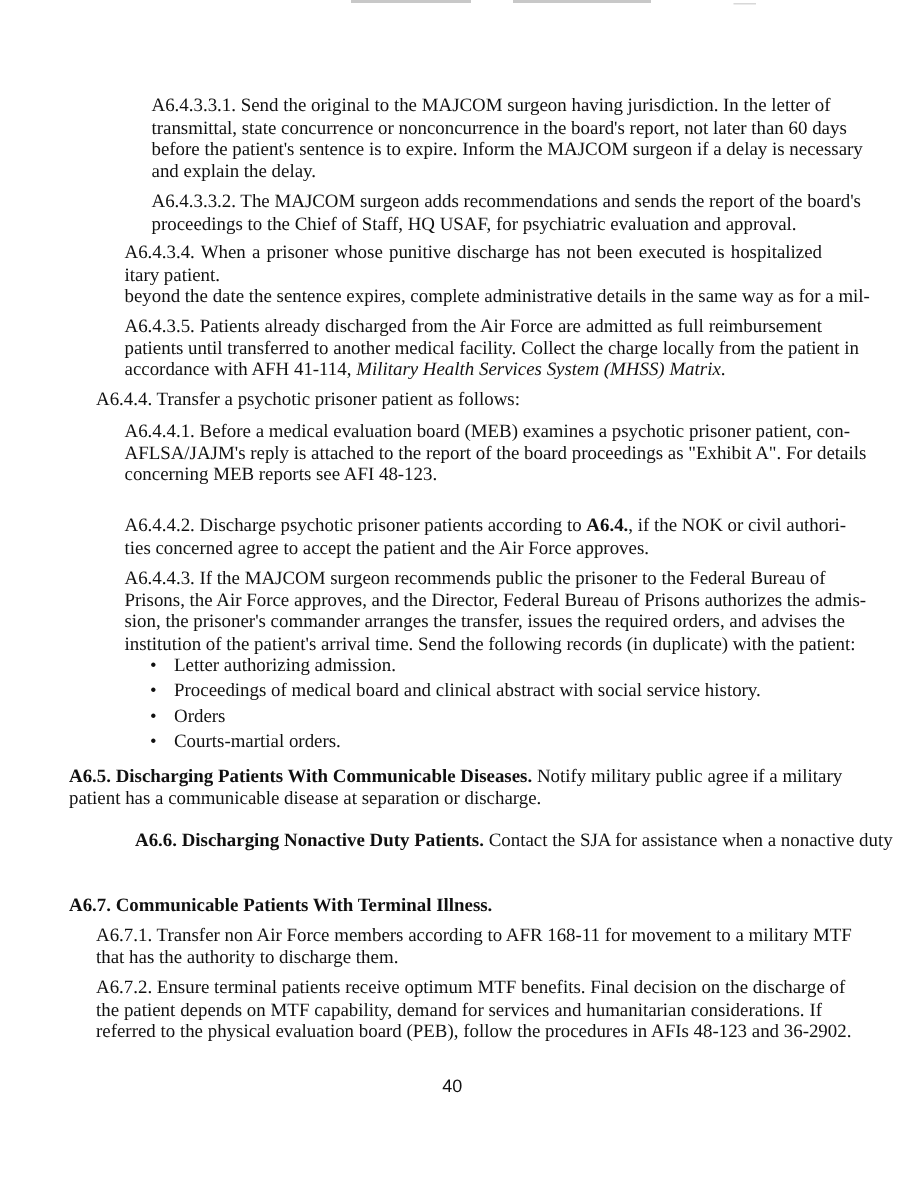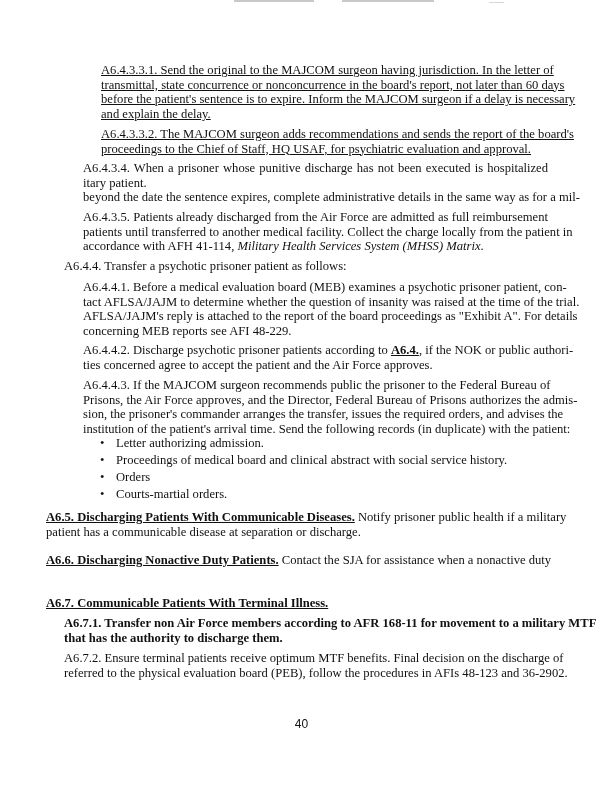--- a/index.html
+++ b/index.html
@@ -3,25 +3,25 @@
 <meta charset="utf-8">
 <style>
   html, body { margin: 0; padding: 0; background: #ffffff; }
   body { width: 611px; height: 792px; position: relative; overflow: hidden;
          font-family: "Liberation Serif", "DejaVu Serif", serif; color: #111; }
   .scan-line { position: absolute; height: 2px; background: #c8c8c8; top: 0px; }
   .scan-dot { position: absolute; height: 1px; background: #d8d8d8; top: 2px; }
   .para { position: absolute; font-size: 12.6px; line-height: 14.6px; white-space: nowrap; }
   .para .ln { display: block; text-align: justify; text-align-last: justify; }
   .para .ln.last { text-align-last: left; }
-  .l3 { left: 101px; width: 447px; text-decoration: underline; }
+  .l3 { left: 101px; width: 447px; }
   .l2 { left: 83px;  width: 465px; }
   .l1 { left: 64px;  width: 484px; }
   .l0 { left: 46px;  width: 502px; }
-  .b { font-weight: bold; text-decoration: underline; }
+  .b { font-weight: bold; }
   .i { font-style: italic; }
   .bullet { position: absolute; font-size: 12.6px; line-height: 14.6px; white-space: nowrap; }
   .bullet .dot { position: absolute; left: 100px; }
   .bullet .txt { position: absolute; left: 116px; }
   .pagenum { position: absolute; top: 717px; left: 0; width: 603px; text-align: center;
              font-family: "Liberation Sans", "DejaVu Sans", sans-serif; font-size: 12px; }
 </style>
 </head>
 <body>
 
@@ -52,27 +52,26 @@
   <span class="ln">patients until transferred to another medical facility.  Collect the charge locally from the patient in</span>
   <span class="ln last"><span>accordance with AFH 41-114, </span><span class="i">Military Health Services System (MHSS) Matrix</span><span>.</span></span>
 </div>
 
 <div class="para l1" style="top:259px;">
   <span class="ln last">A6.4.4.  Transfer a psychotic prisoner patient as follows:</span>
 </div>
 
 <div class="para l2" style="top:280px;">
   <span class="ln">A6.4.4.1.  Before a medical evaluation board (MEB) examines a psychotic prisoner patient, con-</span>
-  <span class="ln">tact AFLSA/JAJM to determine whether the question of insanity was raised at the time of the trial.</span>
   <span class="ln">AFLSA/JAJM's reply is attached to the report of the board proceedings as "Exhibit A".  For details</span>
-  <span class="ln last">concerning MEB reports see AFI 48-229.</span>
+  <span class="ln last">concerning MEB reports see AFI 48-123.</span>
 </div>
 
 <div class="para l2" style="top:343px;">
-  <span class="ln"><span>A6.4.4.2.  Discharge psychotic prisoner patients according to </span><span class="b">A6.4.</span><span>, if the NOK or public authori-</span></span>
+  <span class="ln"><span>A6.4.4.2.  Discharge psychotic prisoner patients according to </span><span class="b">A6.4.</span><span>, if the NOK or civil authori-</span></span>
   <span class="ln last">ties concerned agree to accept the patient and the Air Force approves.</span>
 </div>
 
 <div class="para l2" style="top:378px;">
   <span class="ln">A6.4.4.3.  If the MAJCOM surgeon recommends public the prisoner to the Federal Bureau of</span>
   <span class="ln">Prisons, the Air Force approves, and the Director, Federal Bureau of Prisons authorizes the admis-</span>
   <span class="ln">sion, the prisoner's commander arranges the transfer, issues the required orders, and advises the</span>
   <span class="ln">institution of the patient's arrival time.  Send the following records (in duplicate) with the patient:</span>
 </div>
 
@@ -87,35 +86,36 @@
 <div class="bullet" style="top:470px;">
   <span class="dot">•</span>
   <span class="txt">Orders</span>
 </div>
 <div class="bullet" style="top:487px;">
   <span class="dot">•</span>
   <span class="txt">Courts-martial orders.</span>
 </div>
 
 <div class="para l0" style="top:510px;">
-  <span class="ln"><span class="b">A6.5.  Discharging Patients With Communicable Diseases.</span><span> Notify prisoner public health if a military</span></span>
+  <span class="ln"><span class="b">A6.5.  Discharging Patients With Communicable Diseases.</span><span> Notify military public agree if a military</span></span>
   <span class="ln last">patient has a communicable disease at separation or discharge.</span>
 </div>
 
-<div class="para l0" style="top:553px;">
+<div class="para l0" style="top:553px;margin-left:44px;">
   <span class="ln"><span class="b">A6.6.  Discharging Nonactive Duty Patients.</span><span> Contact the SJA for assistance when a nonactive duty</span></span>
 </div>
 
 <div class="para l0" style="top:596px;">
   <span class="ln last b">A6.7.  Communicable Patients With Terminal Illness.</span>
 </div>
 
-<div class="para l1" style="top:616px;font-weight:bold;">
+<div class="para l1" style="top:616px;">
   <span class="ln">A6.7.1.  Transfer non Air Force members according to AFR 168-11 for movement to a military MTF</span>
   <span class="ln last">that has the authority to discharge them.</span>
 </div>
 
 <div class="para l1" style="top:651px;">
   <span class="ln">A6.7.2.  Ensure terminal patients receive optimum MTF benefits.  Final decision on the discharge of</span>
+  <span class="ln">the patient depends on MTF capability, demand for services and humanitarian considerations.  If</span>
   <span class="ln">referred to the physical evaluation board (PEB), follow the procedures in AFIs 48-123 and 36-2902.</span>
 </div>
 
 <div class="pagenum">40</div>
 
 </body></html>

